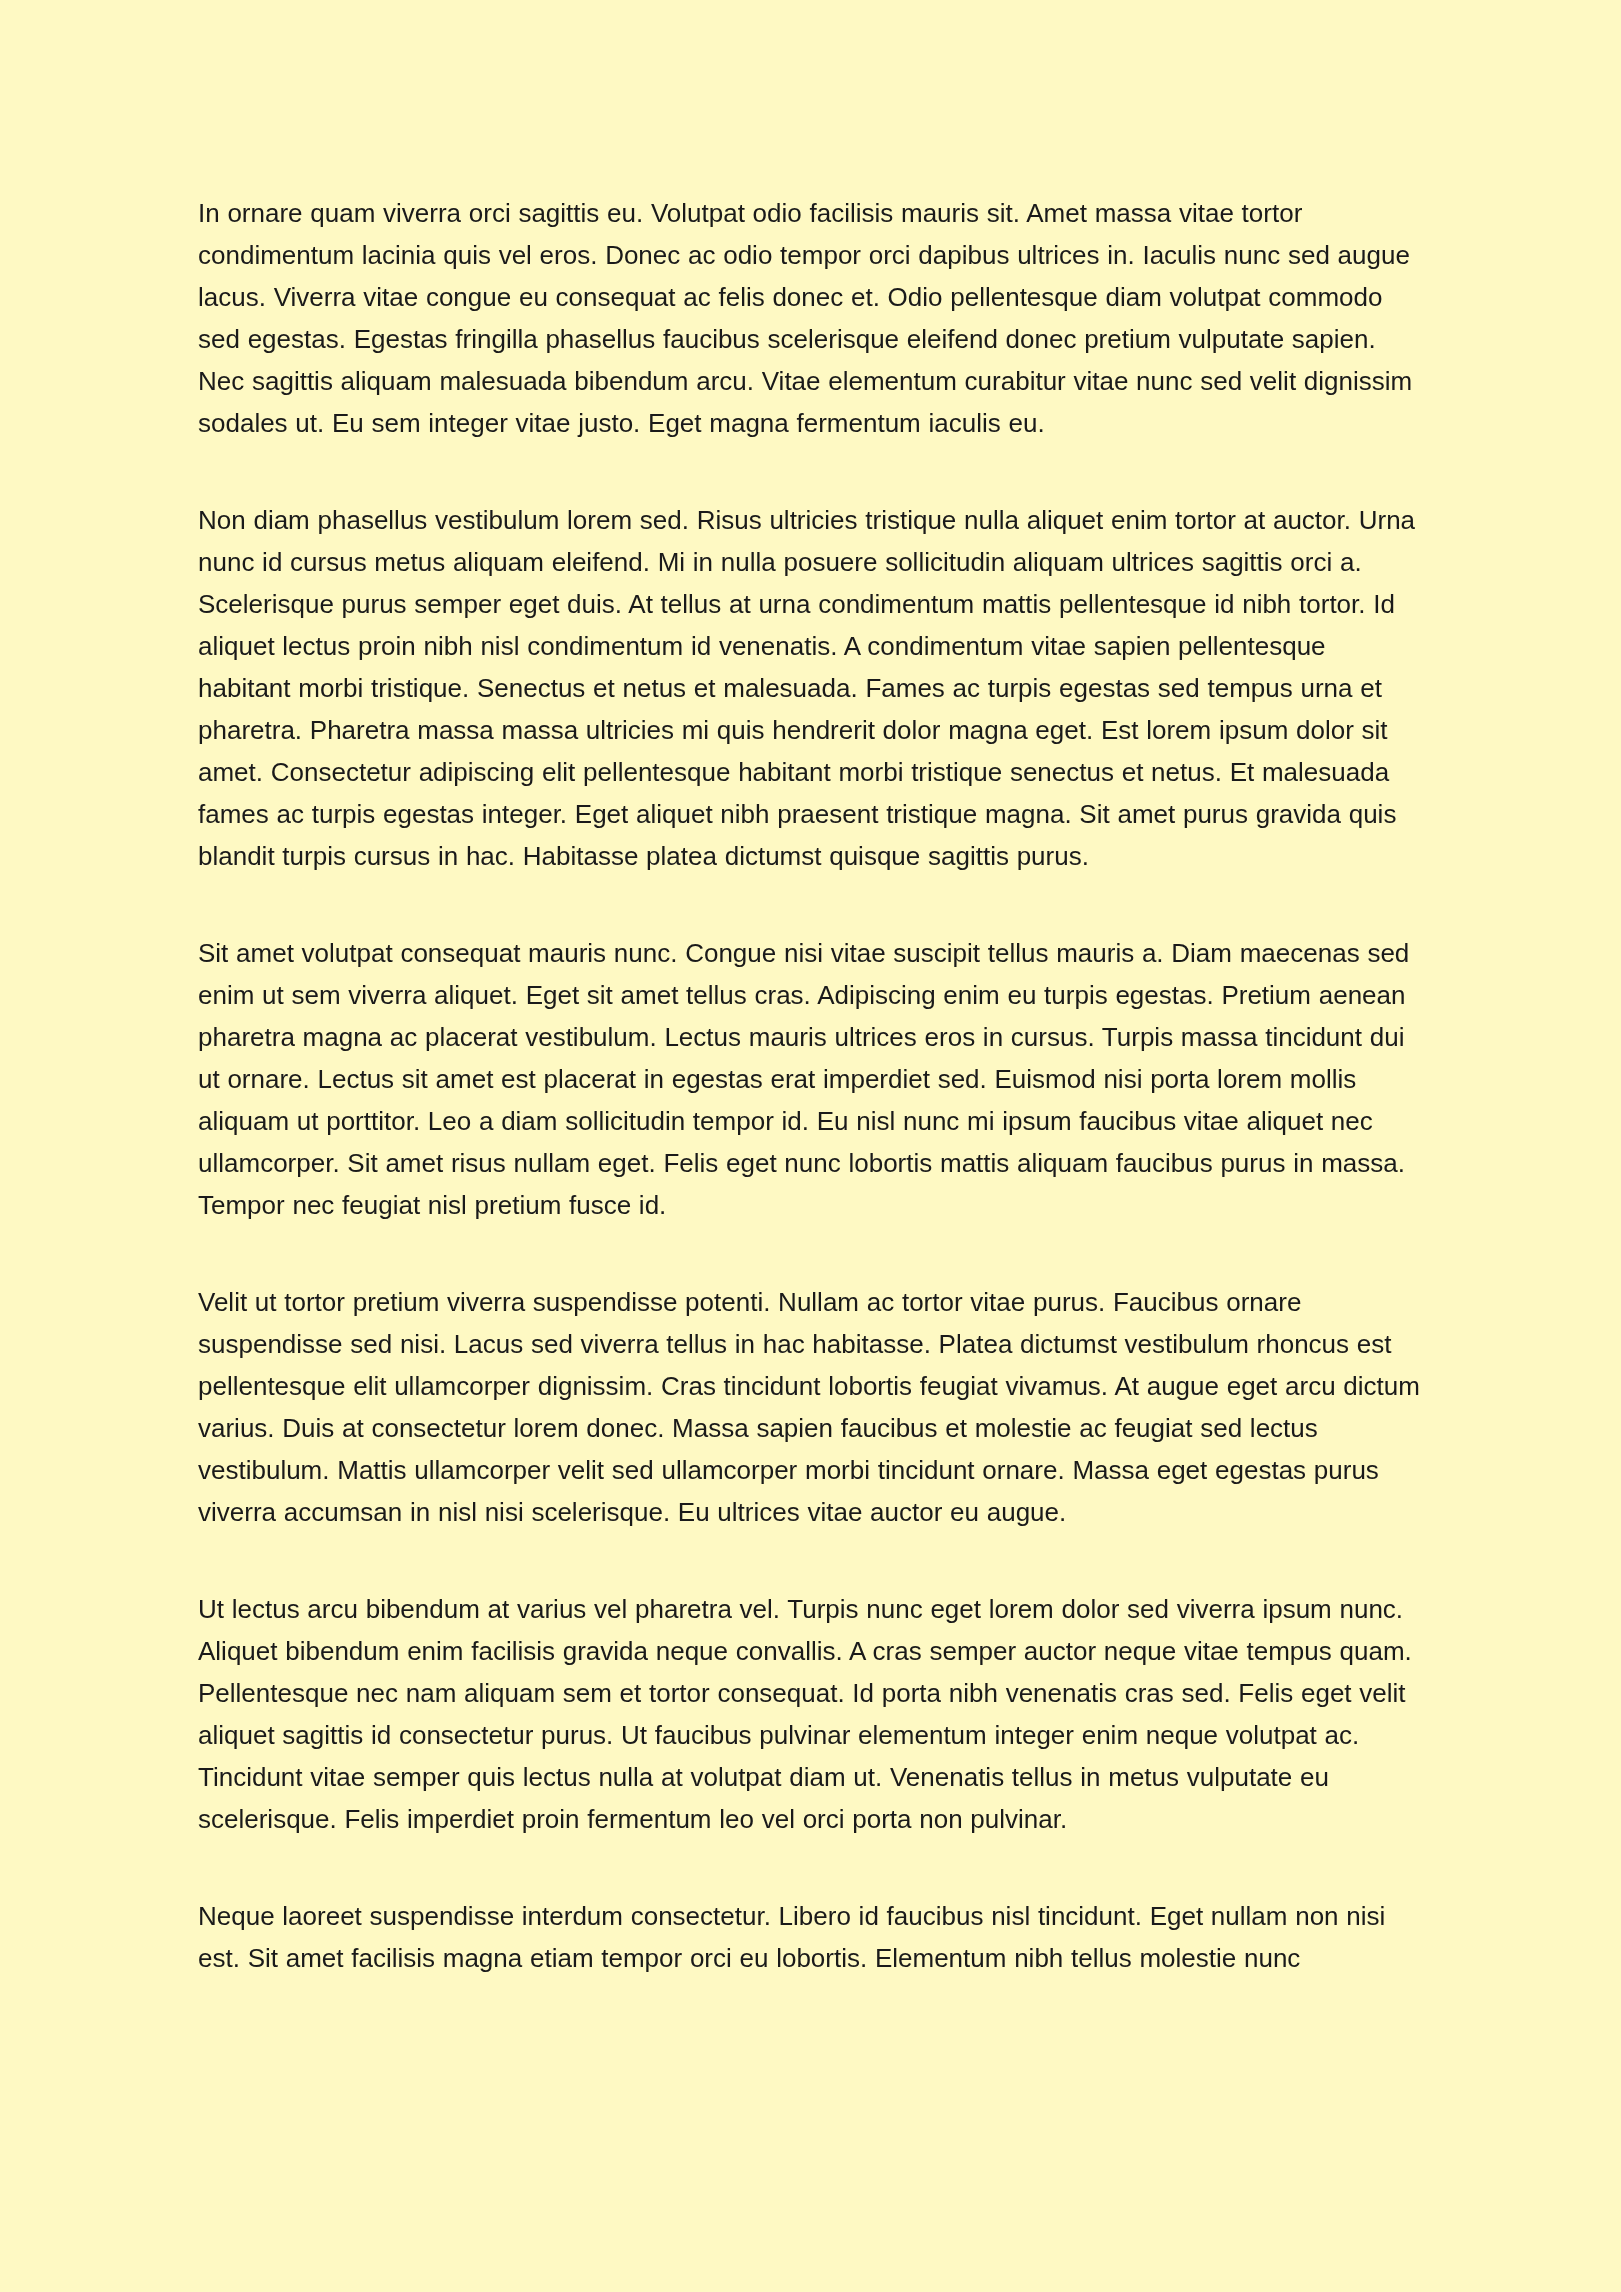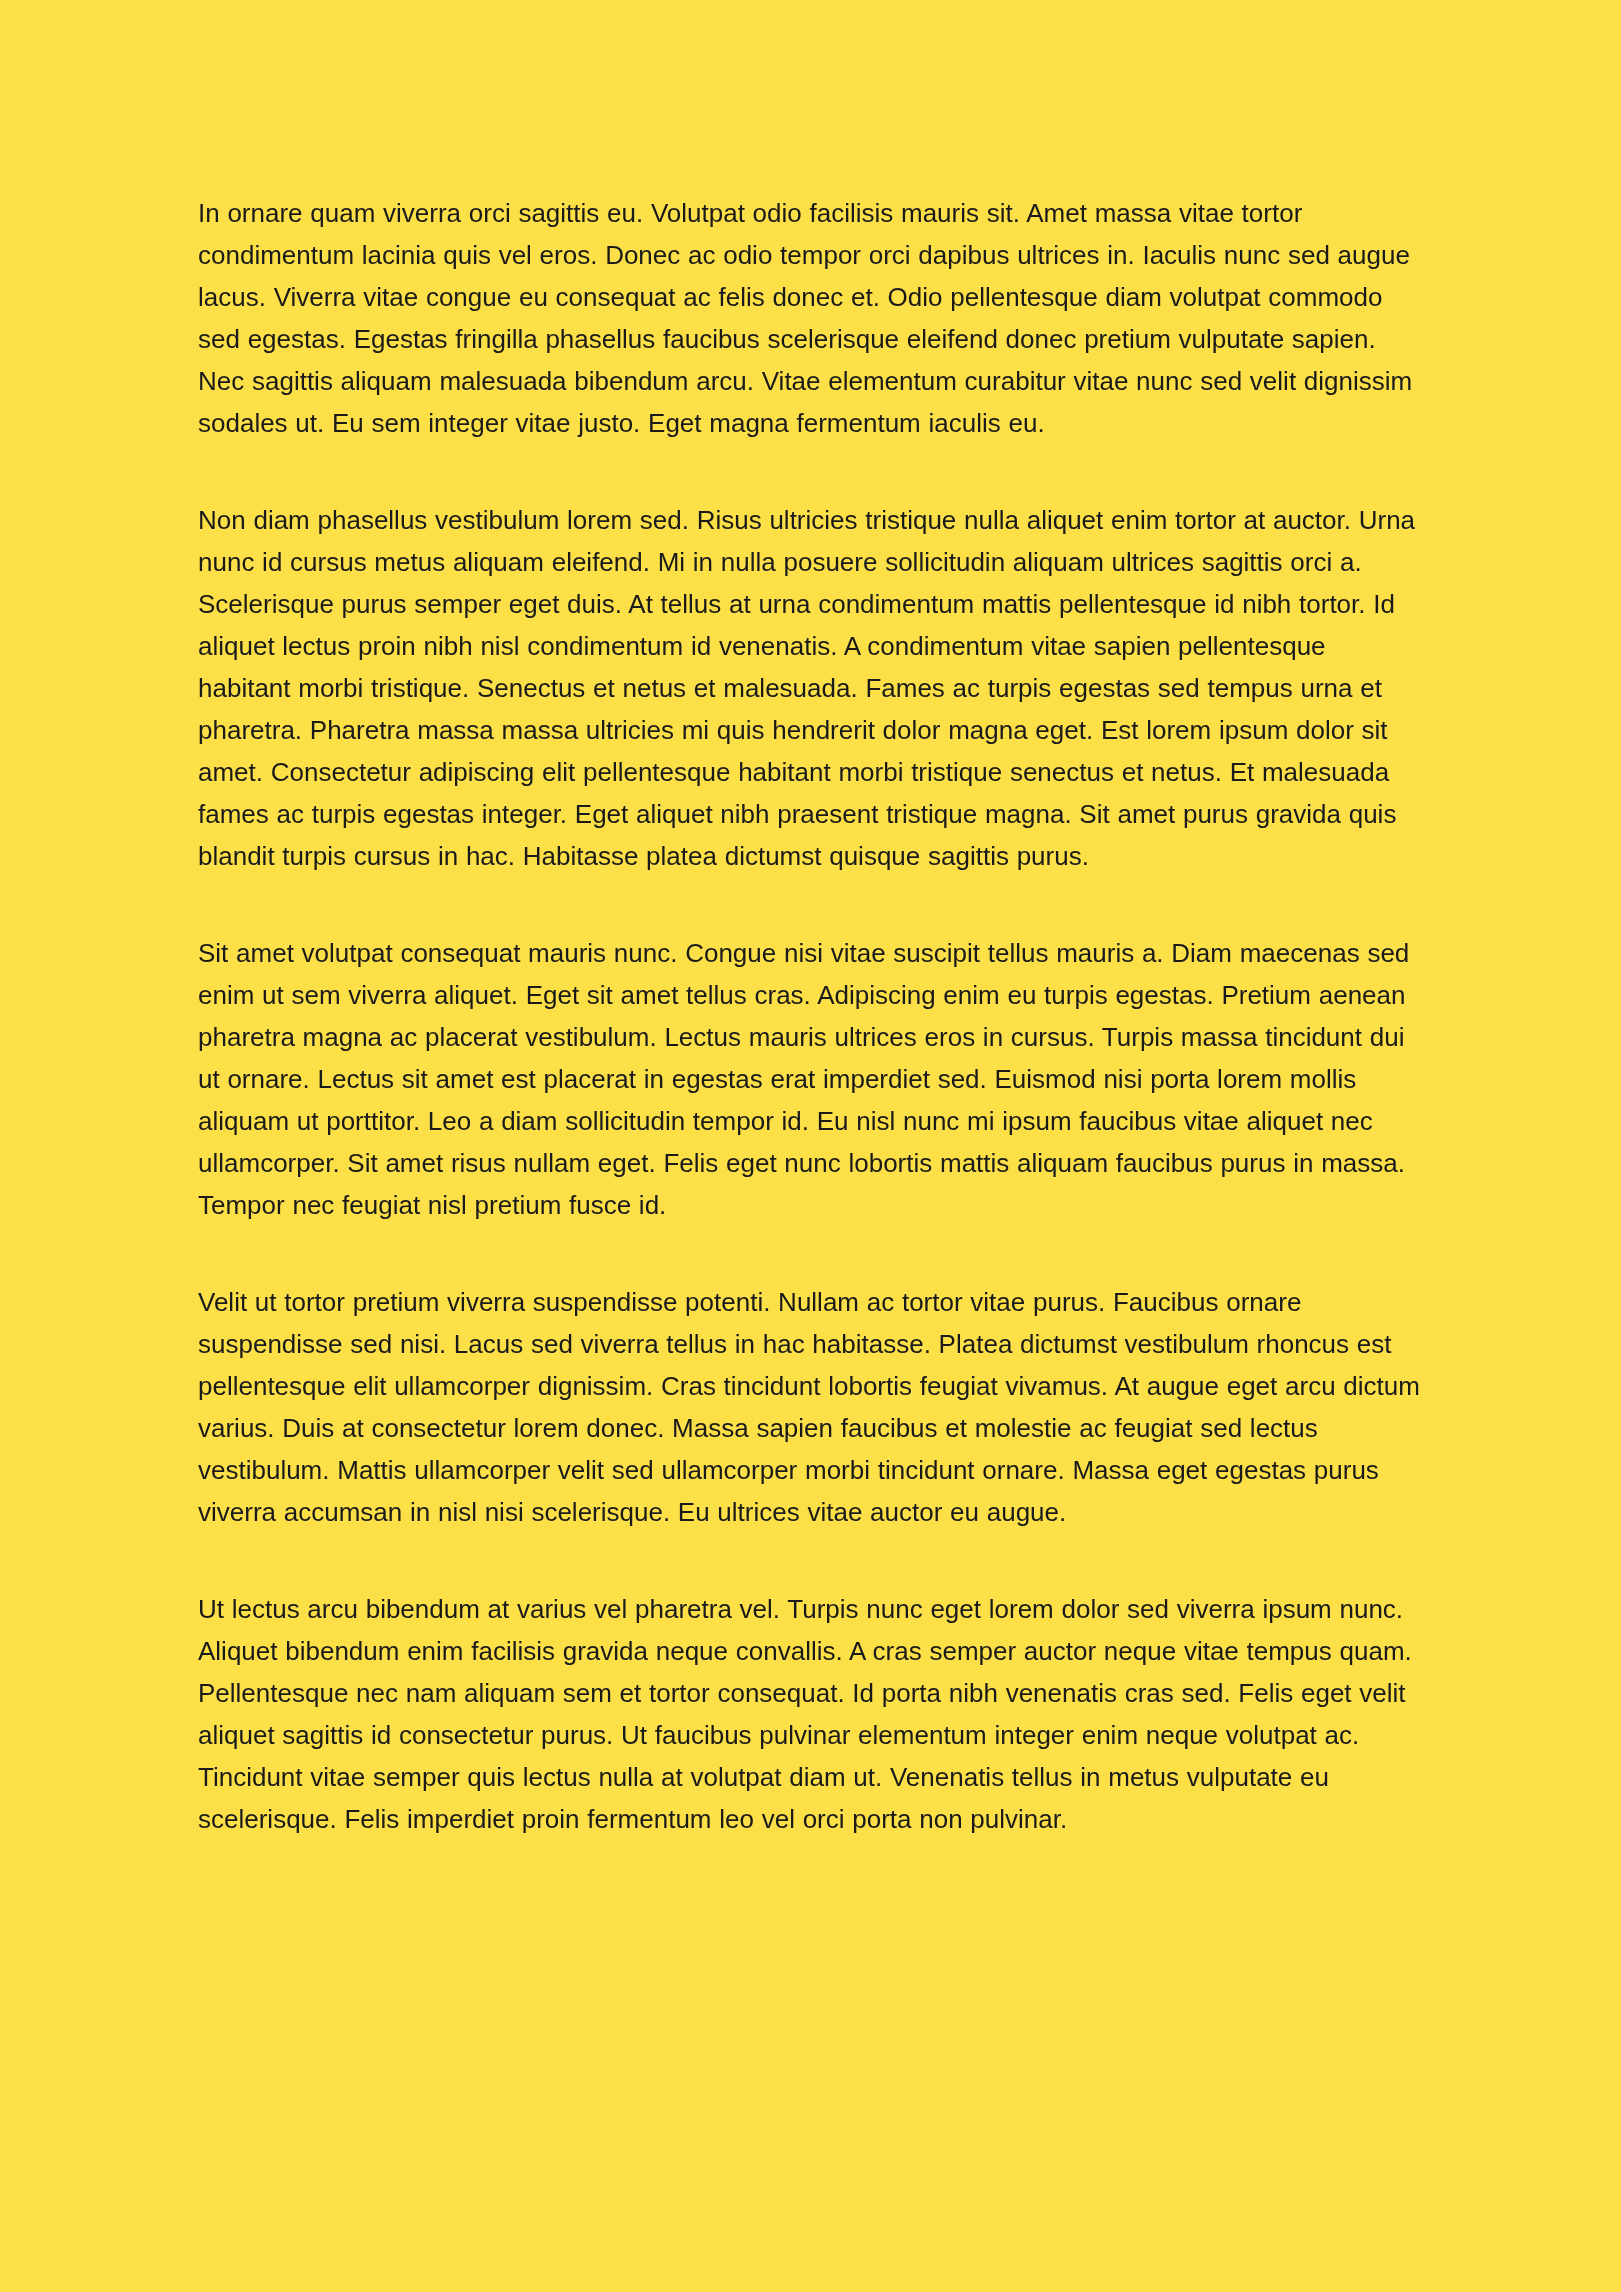--- a/index.html
+++ b/index.html
@@ -4,21 +4,21 @@
 <style>
   html, body {
     margin: 0;
     padding: 0;
     background: #ffffff;
   }
   .page {
     position: relative;
     width: 1621px;
     height: 2293px;
-    background: #fde047;
+    background: #fef9c3;
     overflow: hidden;
   }
   .doc-body {
     position: absolute;
     left: 198px;
     top: 192px;
     width: 1227px;
     font-family: "Liberation Sans", "DejaVu Sans", sans-serif;
     font-size: 26px;
     line-height: 42px;
@@ -34,15 +34,16 @@
 </head>
 <body>
 
 <div class="page">
   <div class="doc-body">
     <p>In ornare quam viverra orci sagittis eu. Volutpat odio facilisis mauris sit. Amet massa vitae tortor condimentum lacinia quis vel eros. Donec ac odio tempor orci dapibus ultrices in. Iaculis nunc sed augue lacus. Viverra vitae congue eu consequat ac felis donec et. Odio pellentesque diam volutpat commodo sed egestas. Egestas fringilla phasellus faucibus scelerisque eleifend donec pretium vulputate sapien. Nec sagittis aliquam malesuada bibendum arcu. Vitae elementum curabitur vitae nunc sed velit dignissim sodales ut. Eu sem integer vitae justo. Eget magna fermentum iaculis eu.</p>
     <p>Non diam phasellus vestibulum lorem sed. Risus ultricies tristique nulla aliquet enim tortor at auctor. Urna nunc id cursus metus aliquam eleifend. Mi in nulla posuere sollicitudin aliquam ultrices sagittis orci a. Scelerisque purus semper eget duis. At tellus at urna condimentum mattis pellentesque id nibh tortor. Id aliquet lectus proin nibh nisl condimentum id venenatis. A condimentum vitae sapien pellentesque habitant morbi tristique. Senectus et netus et malesuada. Fames ac turpis egestas sed tempus urna et pharetra. Pharetra massa massa ultricies mi quis hendrerit dolor magna eget. Est lorem ipsum dolor sit amet. Consectetur adipiscing elit pellentesque habitant morbi tristique senectus et netus. Et malesuada fames ac turpis egestas integer. Eget aliquet nibh praesent tristique magna. Sit amet purus gravida quis blandit turpis cursus in hac. Habitasse platea dictumst quisque sagittis purus.</p>
     <p>Sit amet volutpat consequat mauris nunc. Congue nisi vitae suscipit tellus mauris a. Diam maecenas sed enim ut sem viverra aliquet. Eget sit amet tellus cras. Adipiscing enim eu turpis egestas. Pretium aenean pharetra magna ac placerat vestibulum. Lectus mauris ultrices eros in cursus. Turpis massa tincidunt dui ut ornare. Lectus sit amet est placerat in egestas erat imperdiet sed. Euismod nisi porta lorem mollis aliquam ut porttitor. Leo a diam sollicitudin tempor id. Eu nisl nunc mi ipsum faucibus vitae aliquet nec ullamcorper. Sit amet risus nullam eget. Felis eget nunc lobortis mattis aliquam faucibus purus in massa. Tempor nec feugiat nisl pretium fusce id.</p>
     <p>Velit ut tortor pretium viverra suspendisse potenti. Nullam ac tortor vitae purus. Faucibus ornare suspendisse sed nisi. Lacus sed viverra tellus in hac habitasse. Platea dictumst vestibulum rhoncus est pellentesque elit ullamcorper dignissim. Cras tincidunt lobortis feugiat vivamus. At augue eget arcu dictum varius. Duis at consectetur lorem donec. Massa sapien faucibus et molestie ac feugiat sed lectus vestibulum. Mattis ullamcorper velit sed ullamcorper morbi tincidunt ornare. Massa eget egestas purus viverra accumsan in nisl nisi scelerisque. Eu ultrices vitae auctor eu augue.</p>
     <p>Ut lectus arcu bibendum at varius vel pharetra vel. Turpis nunc eget lorem dolor sed viverra ipsum nunc. Aliquet bibendum enim facilisis gravida neque convallis. A cras semper auctor neque vitae tempus quam. Pellentesque nec nam aliquam sem et tortor consequat. Id porta nibh venenatis cras sed. Felis eget velit aliquet sagittis id consectetur purus. Ut faucibus pulvinar elementum integer enim neque volutpat ac. Tincidunt vitae semper quis lectus nulla at volutpat diam ut. Venenatis tellus in metus vulputate eu scelerisque. Felis imperdiet proin fermentum leo vel orci porta non pulvinar.</p>
+    <p>Neque laoreet suspendisse interdum consectetur. Libero id faucibus nisl tincidunt. Eget nullam non nisi est. Sit amet facilisis magna etiam tempor orci eu lobortis. Elementum nibh tellus molestie nunc</p>
   </div>
 </div>
 
 
 </body></html>

